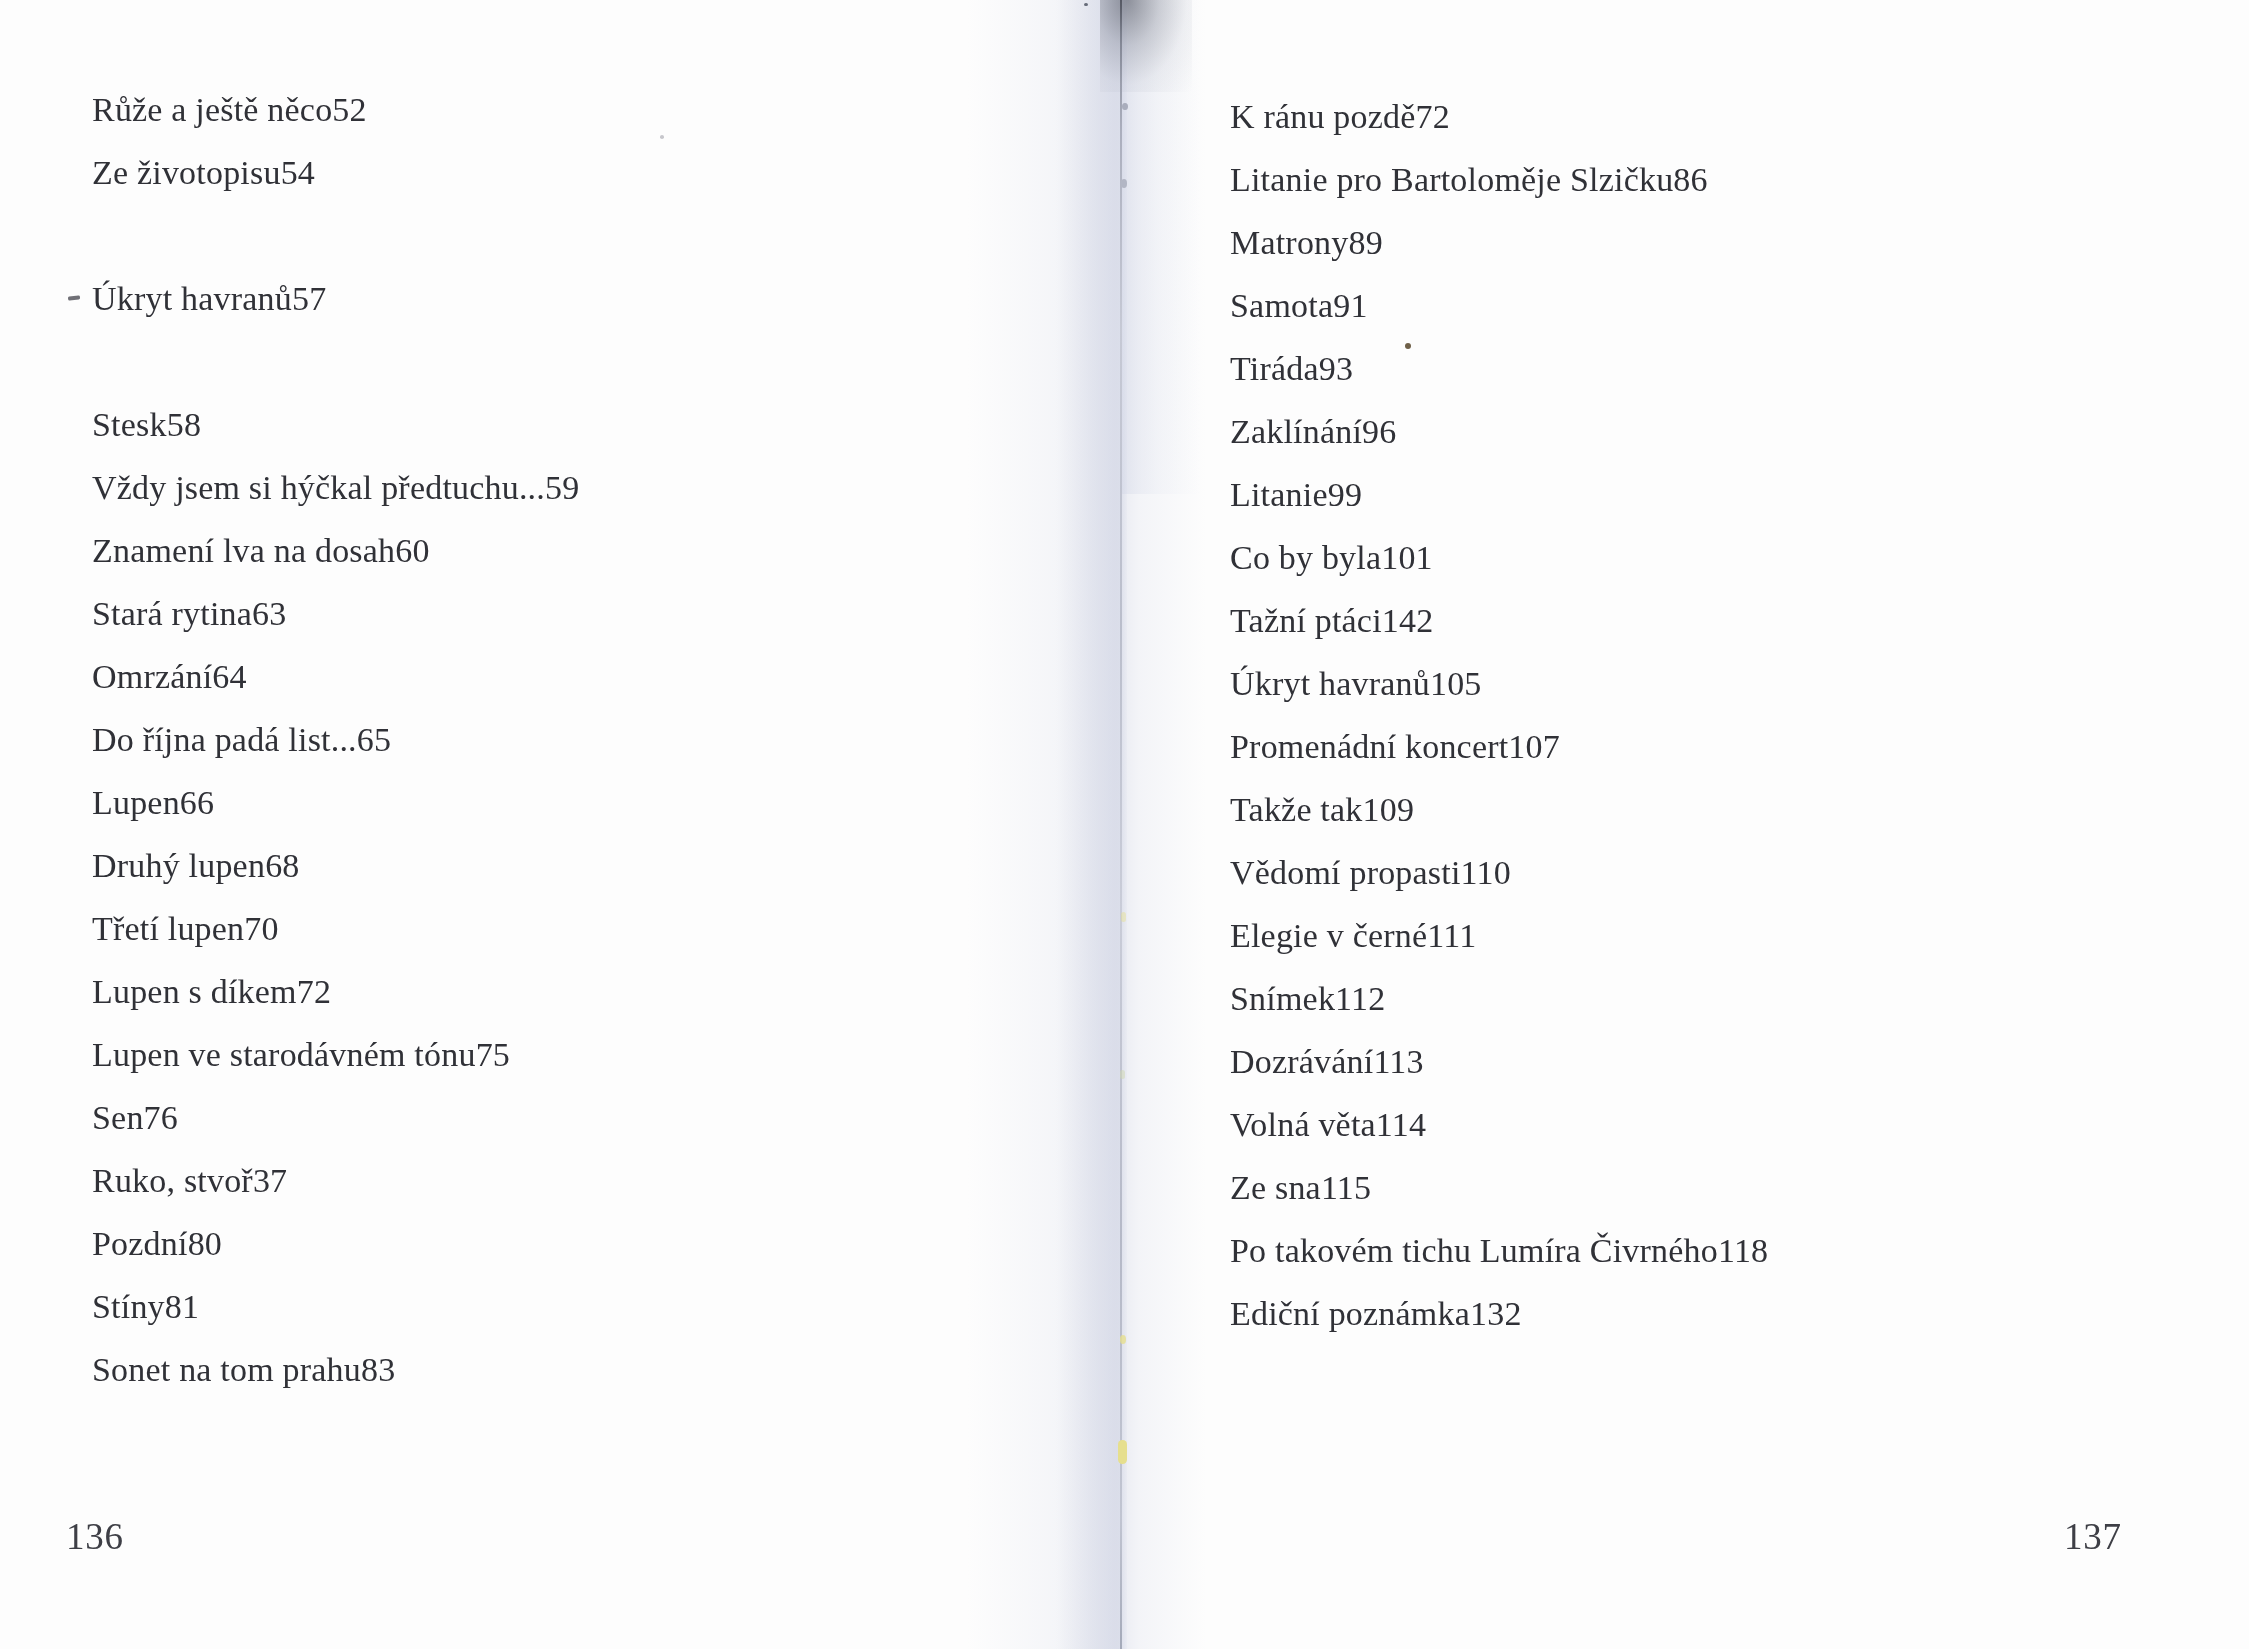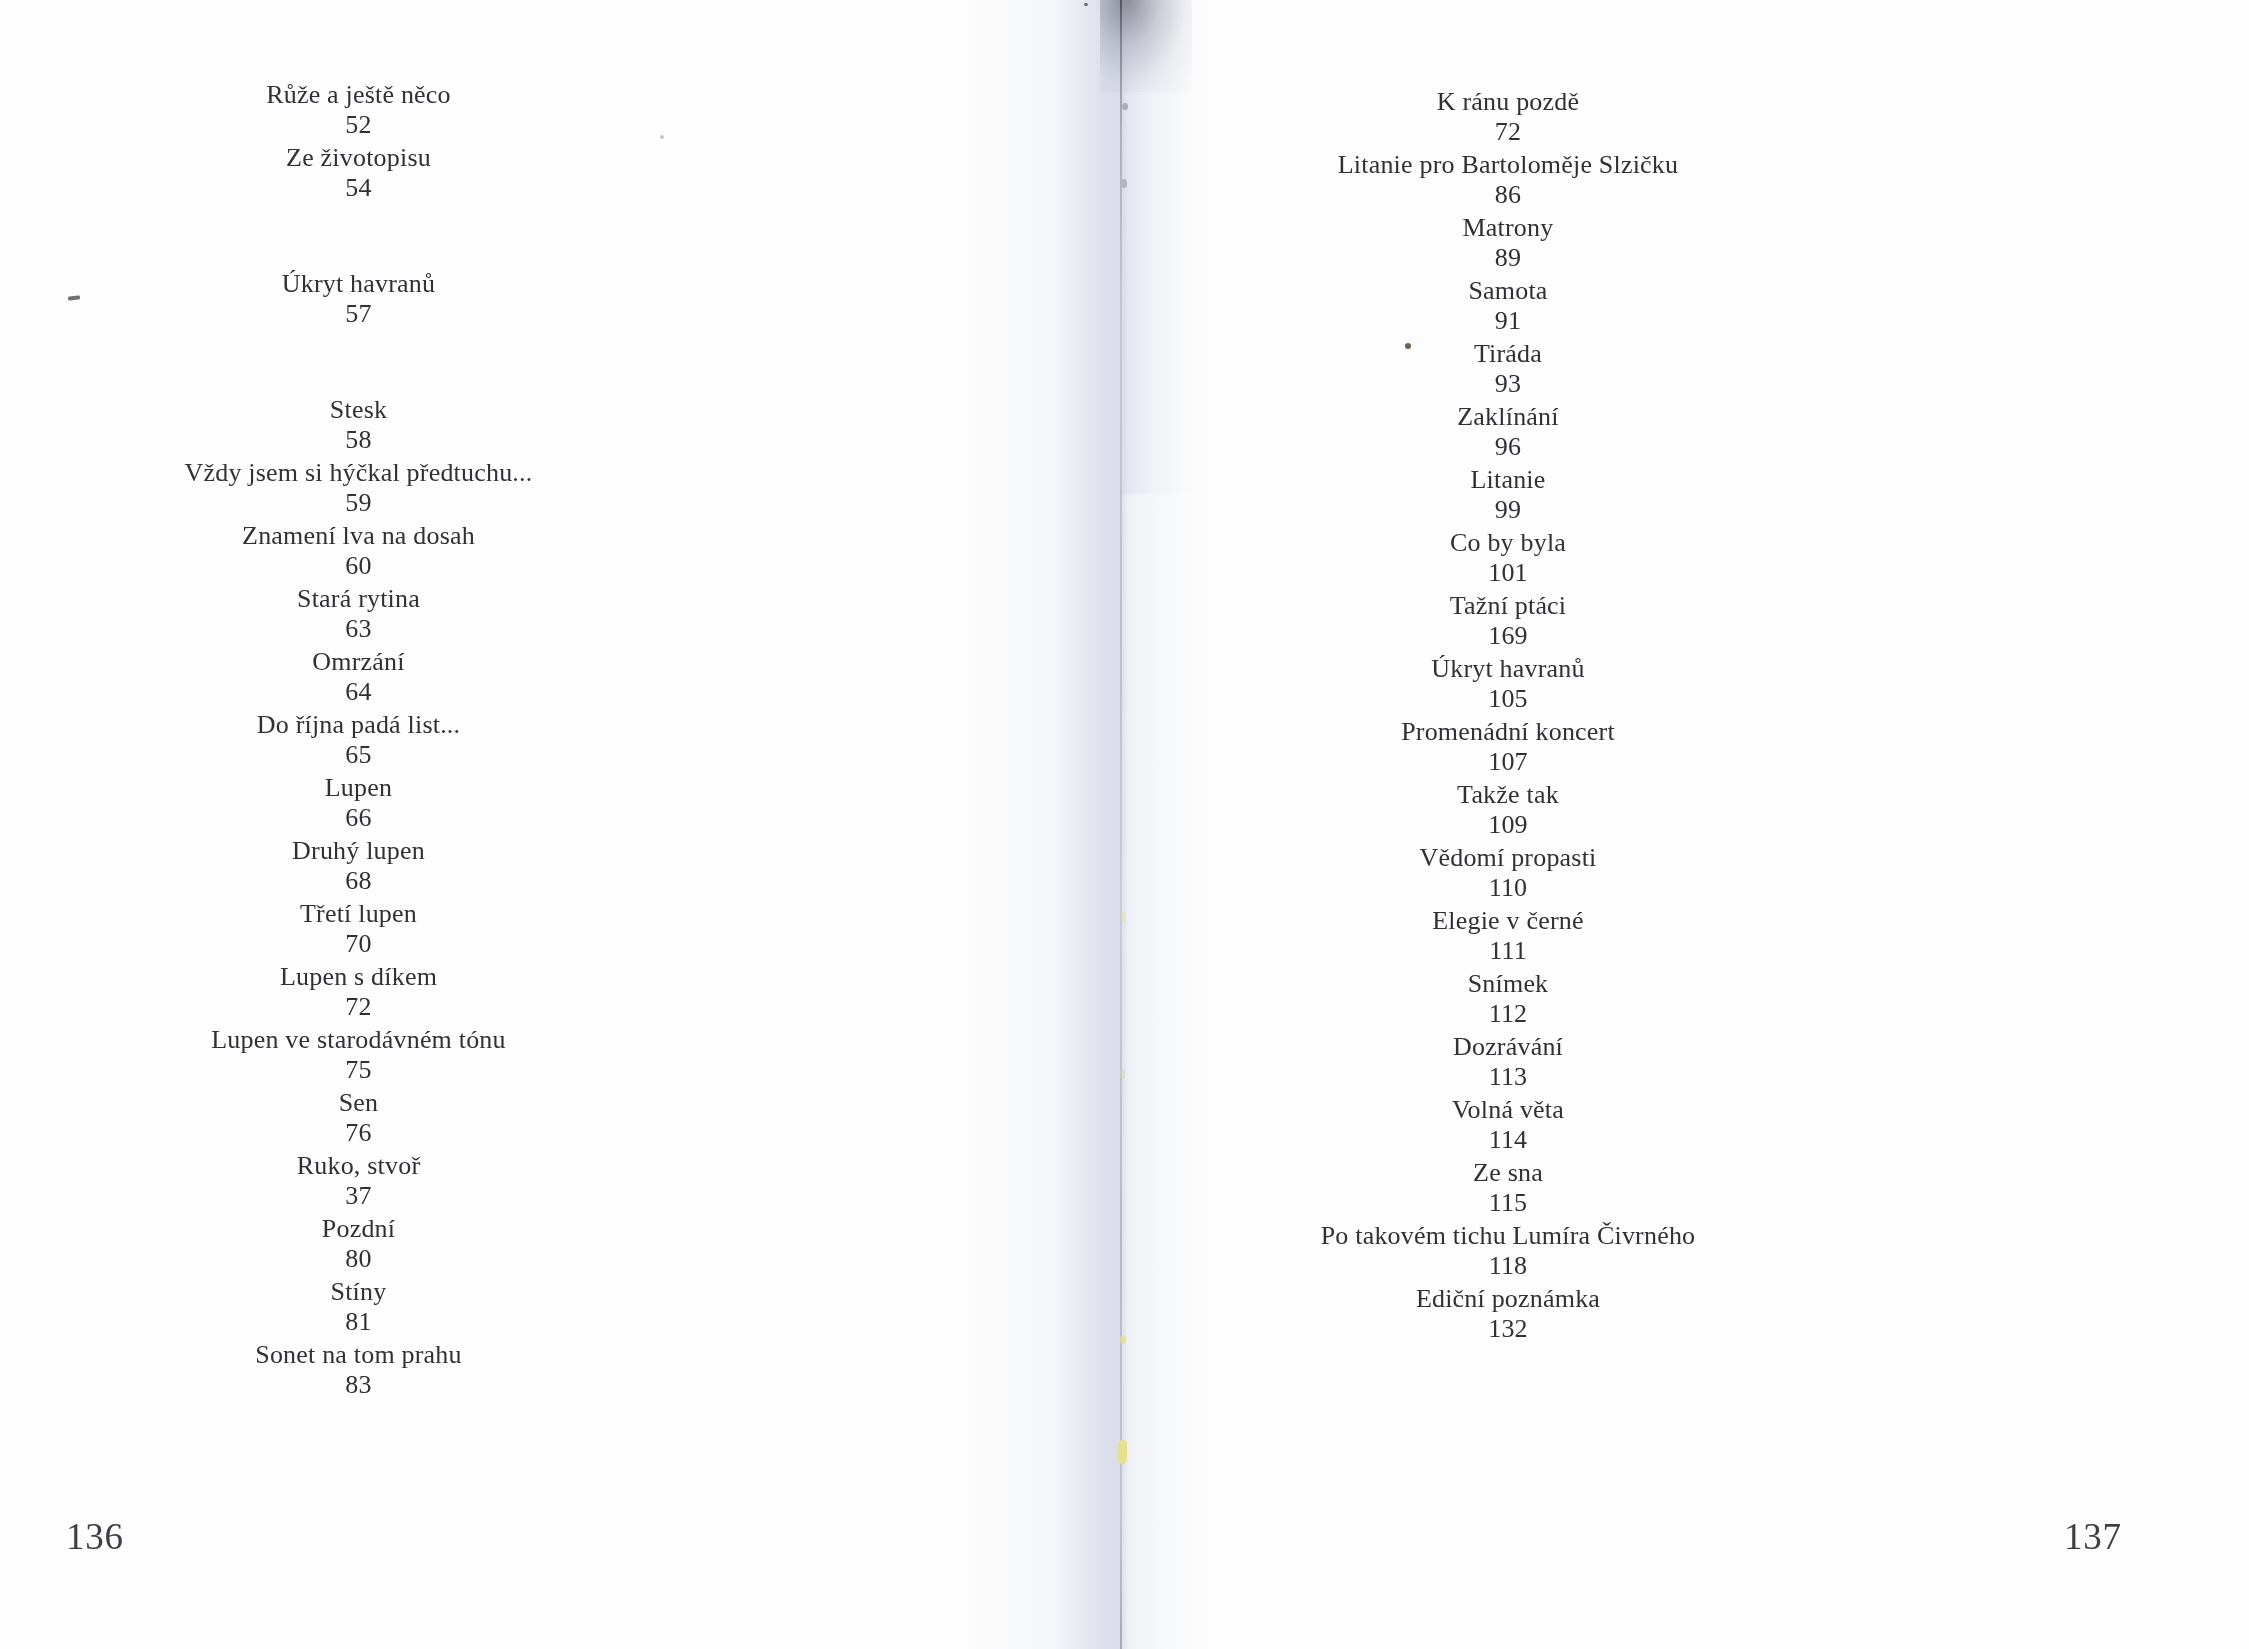--- a/index.html
+++ b/index.html
@@ -67,22 +67,22 @@
   .tick-ukryt{
     position:absolute;left:68px;top:296px;width:12px;height:3.5px;
     background:#4c4c54;border-radius:1.4px;transform:rotate(-7deg);opacity:.8;
   }
 
   
   .toc{position:absolute;display:block;}
   .toc-left{left:92px;top:78px;width:533px;}
   .toc-right{left:1230px;top:85px;width:556px;}
   .toc-row{
-    display:flex;justify-content:center;align-items:center;
-    height:63px;font-size:26px;letter-spacing:0.2px;white-space:nowrap;flex-direction:column;
+    display:flex;justify-content:flex-start;align-items:center;
+    height:63px;font-size:34px;letter-spacing:0.2px;white-space:nowrap;
   }
   .toc-row.gap-before{margin-top:63px;}
   .toc-title{color:var(--ink);}
   .toc-num{color:var(--ink);}
 
   .folio{
     position:absolute;font-size:37px;color:var(--folio-ink);letter-spacing:0.7px;
   }
   .folio-left{left:66px;top:1515px;}
   .folio-right{left:2064px;top:1515px;width:111px;text-align:left;}
@@ -216,21 +216,21 @@
       <div class="toc-row">
     <span class="toc-title">Litanie</span>
     <span class="toc-num">99</span>
   </div>
       <div class="toc-row">
     <span class="toc-title">Co by byla</span>
     <span class="toc-num">101</span>
   </div>
       <div class="toc-row">
     <span class="toc-title">Tažní ptáci</span>
-    <span class="toc-num">169</span>
+    <span class="toc-num">142</span>
   </div>
       <div class="toc-row">
     <span class="toc-title">Úkryt havranů</span>
     <span class="toc-num">105</span>
   </div>
       <div class="toc-row">
     <span class="toc-title">Promenádní koncert</span>
     <span class="toc-num">107</span>
   </div>
       <div class="toc-row">

